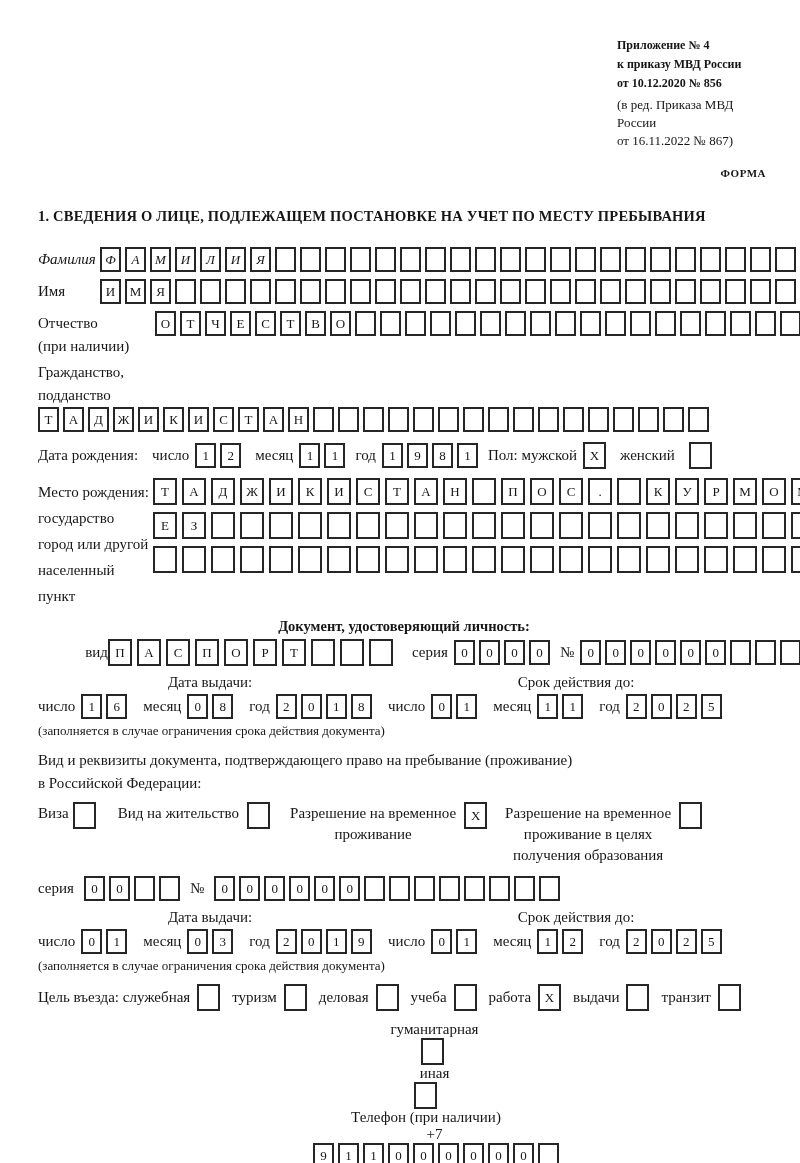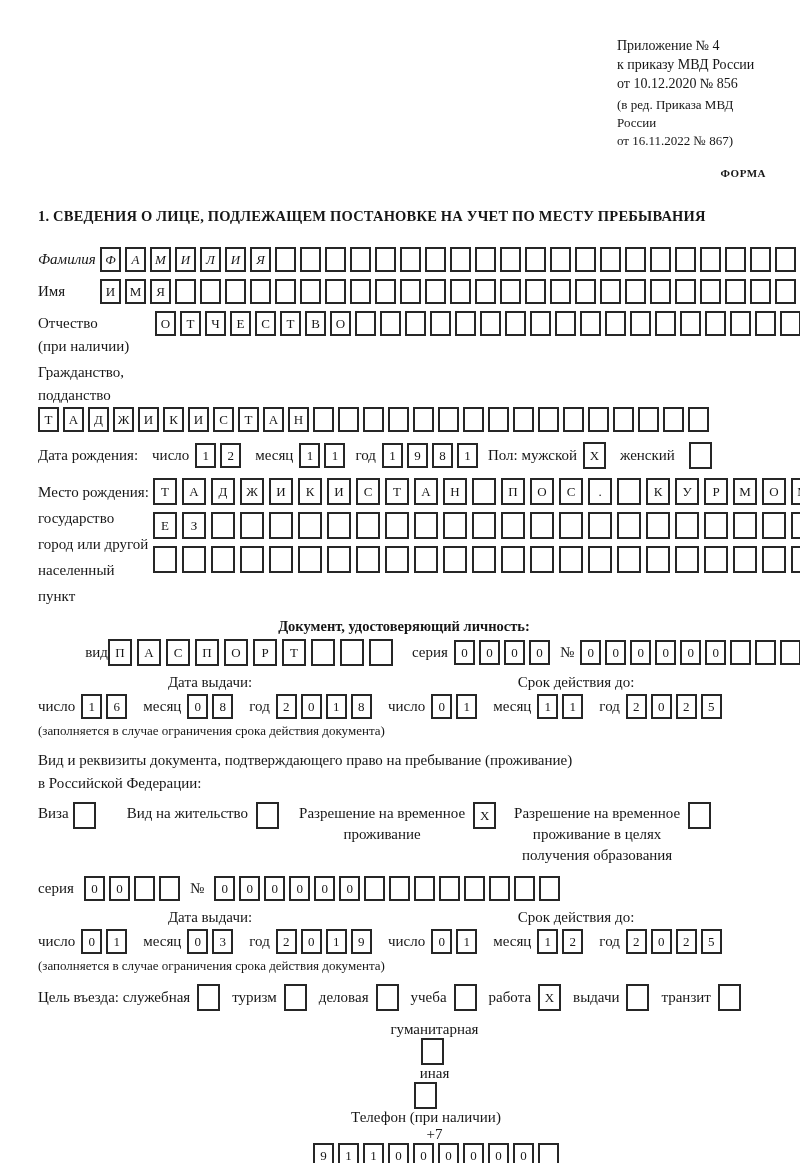--- a/index.html
+++ b/index.html
@@ -1,21 +1,21 @@
 <!DOCTYPE html>
 <html><head>
 <meta charset="utf-8">
 <style>
   html,body{margin:0;padding:0;background:#fff;}
   .page{
     width:800px;height:1163px;background:#fff;color:#161616;
     font-family:"Liberation Serif","DejaVu Serif",serif;font-size:15px;
     position:relative;box-sizing:border-box;padding:36px 30px 0 38px;overflow:hidden;
   }
-  .appendix{margin-left:579px;font-size:14px;line-height:19px;}
+  .appendix{margin-left:579px;font-size:12px;line-height:19px;font-weight:bold;}
   .revision{margin-left:579px;font-size:13px;line-height:18px;margin-top:3px;}
   .form-label{text-align:right;padding-right:4px;font-weight:bold;font-size:11px;margin-top:17px;letter-spacing:.5px;}
   .title{text-align:center;font-weight:bold;font-size:15.5px;line-height:22px;margin-top:21px;letter-spacing:.2px;}
   .blank-line{display:inline-block;width:58px;border-bottom:2px solid #333;height:14px;margin-left:10px;}
   .sec-title{font-weight:bold;font-size:14.5px;margin-top:29px;letter-spacing:.2px;}
 
   .cellrow{display:inline-flex;align-items:center;flex:none;flex-wrap:nowrap;}
   .cell{
     display:inline-flex;align-items:center;justify-content:center;flex:none;
     width:17px;height:21px;border:2px solid #262626;margin-right:4px;
@@ -413,21 +413,21 @@
     <div>в Российской Федерации:</div>
   </div>
 
   <div class="opt-row">
     <div class="opt">
       <span class="olbl">Виза</span>
       <span class="cellrow cb" style="margin-left:4px;">
           <span class="cell"></span>
         </span>
     </div>
-    <div class="opt" style="margin-left:31px;">
+    <div class="opt" style="margin-left:22px;">
       <span class="olbl">Вид на жительство</span>
       <span class="cellrow cb">
           <span class="cell"></span>
         </span>
     </div>
     <div class="opt" style="margin-left:20px;">
       <span class="olbl">
         <div>Разрешение на временное</div>
         <div>проживание</div>
       </span>

